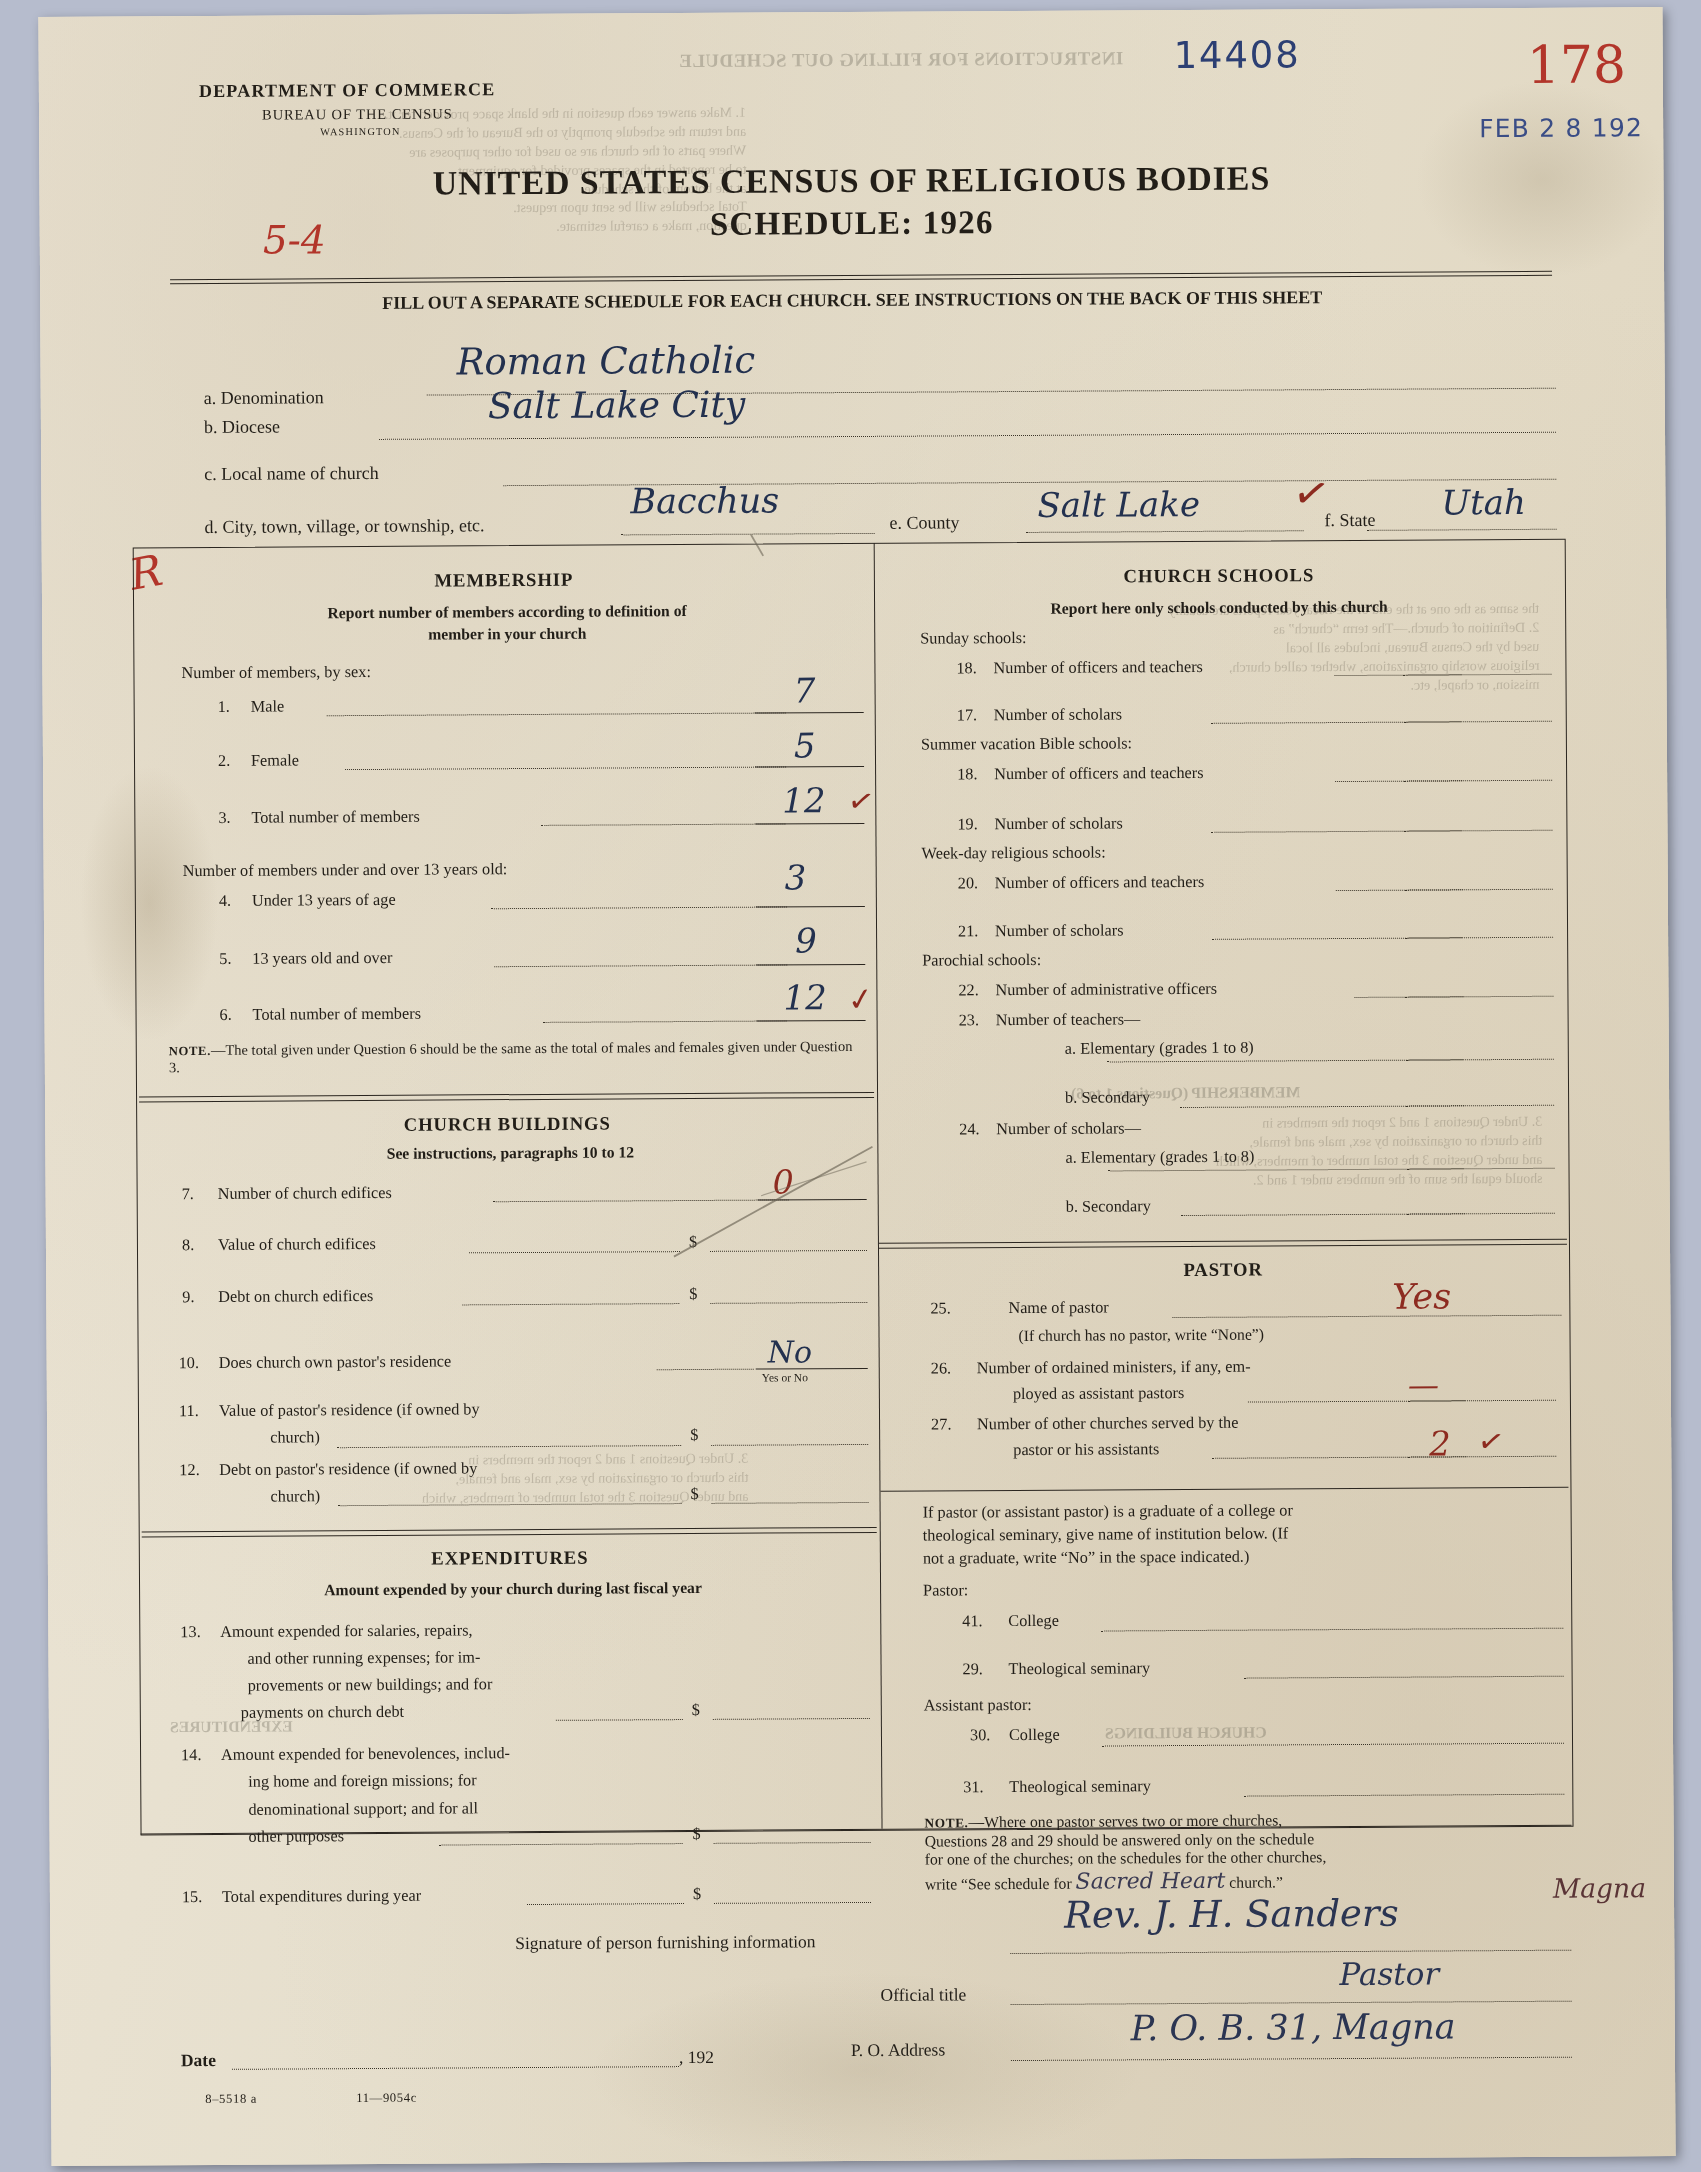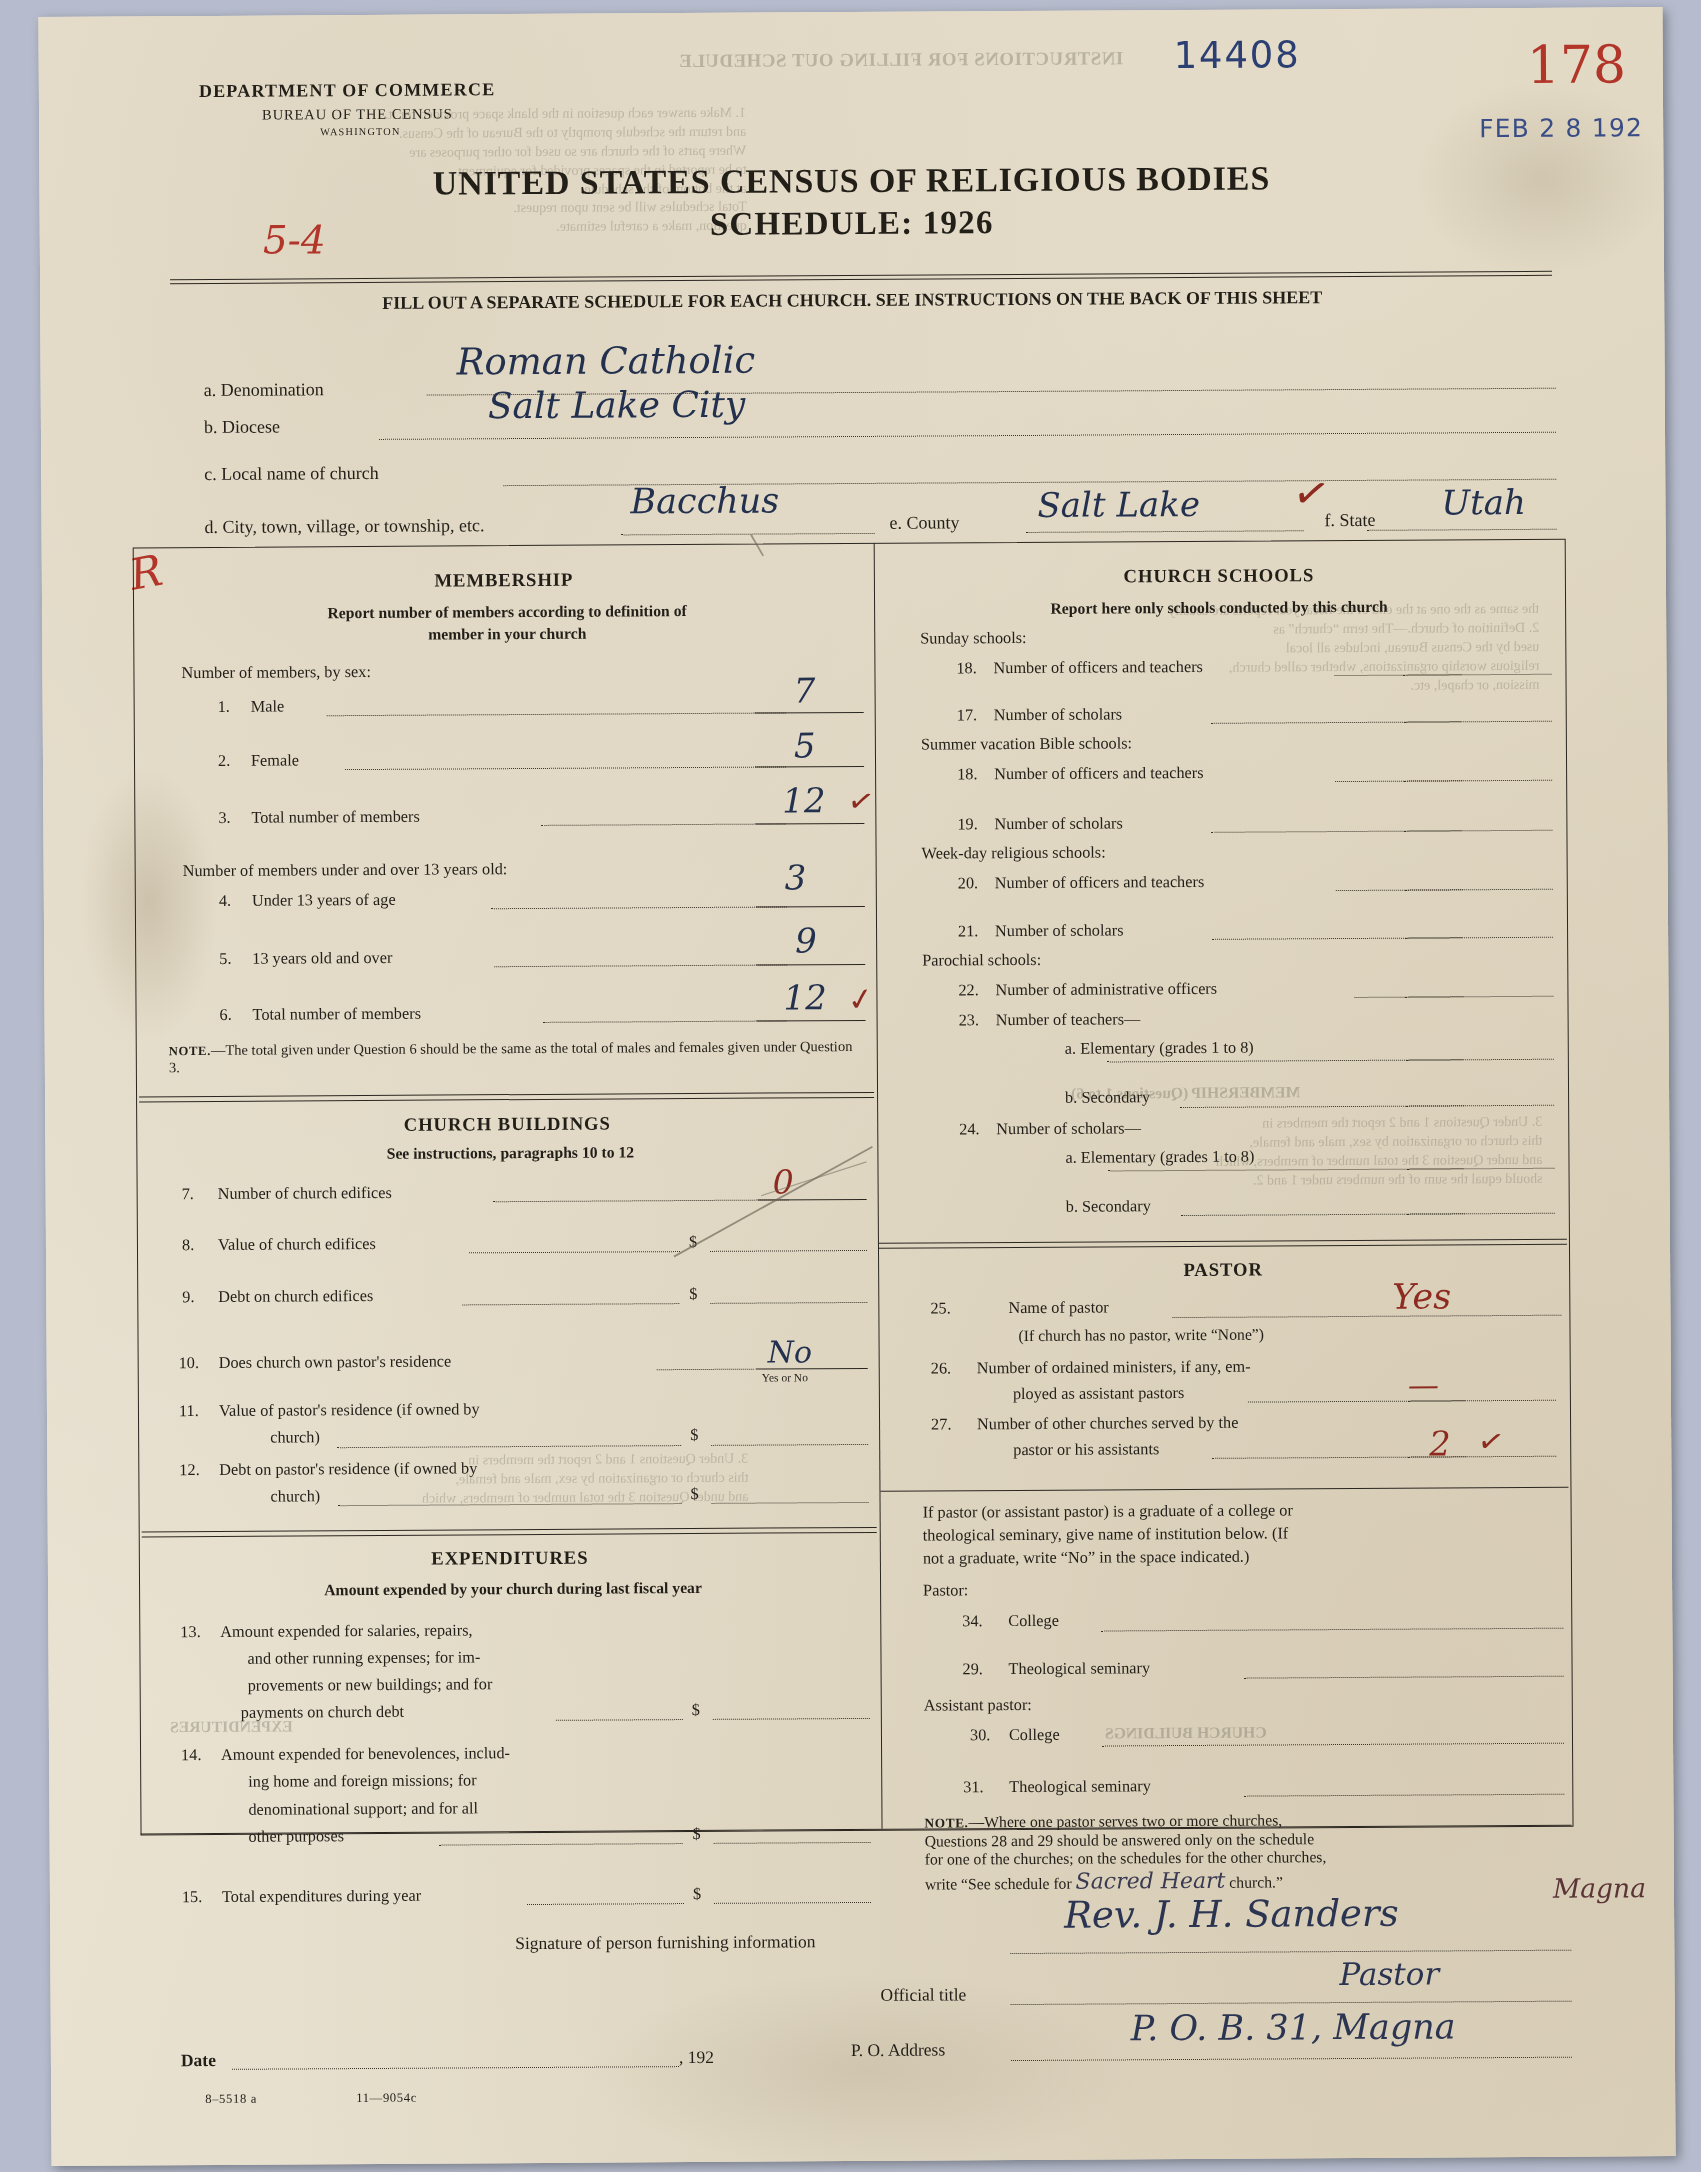--- a/index.html
+++ b/index.html
@@ -213,21 +213,21 @@
 
       <div id="hdr-dept">DEPARTMENT OF COMMERCE</div>
       <div id="hdr-bureau">BUREAU OF THE CENSUS</div>
       <div id="hdr-wash">WASHINGTON</div>
       <div id="title1">UNITED STATES CENSUS OF RELIGIOUS BODIES</div>
       <div id="title2">SCHEDULE: 1926</div>
       <div id="rule1"></div>
       <div id="rule1b"></div>
       <div id="subtitle">FILL OUT A SEPARATE SCHEDULE FOR EACH CHURCH.   SEE INSTRUCTIONS ON THE BACK OF THIS SHEET</div>
 
-      <div class="idlabel" style="left:163px; top:364px;">a. Denomination</div>
+      <div class="idlabel" style="left:163px; top:372px;">a. Denomination</div>
       <div class="idfill" style="left:386px; top:379px; width:1129px;"></div>
       <div class="hand" style="left:416px; top:326px; font-size:37px;">Roman Catholic</div>
 
       <div class="idlabel" style="left:163px; top:401px;">b. Diocese</div>
       <div class="idfill" style="left:338px; top:423px; width:1177px;"></div>
       <div class="hand" style="left:447px; top:371px; font-size:36px;">Salt Lake City</div>
 
       <div class="idlabel" style="left:163px; top:448px;">c. Local name of church</div>
       <div class="idfill" style="left:462px; top:470px; width:1053px;"></div>
 
@@ -462,21 +462,21 @@
       <div class="hand-red" style="left:1382px; top:1415px; font-size:34px;">2</div>
       <div class="checkmark" style="left:1431px; top:1415px; font-size:31px;">✓</div>
 
       <div class="hr" style="left:833px; top:1479px; width:688px;"></div>
 
       <div class="q" style="left:875px; top:1491px; font-size:16.3px;">If pastor (or assistant pastor) is a graduate of a college or</div>
       <div class="q" style="left:875px; top:1514px; font-size:16.3px;">theological seminary, give name of institution below.   (If</div>
       <div class="q" style="left:875px; top:1537px; font-size:16.3px;">not a graduate, write “No” in the space indicated.)</div>
 
       <div class="q" style="left:875px; top:1569px;">Pastor:</div>
-      <div class="q" style="left:914px; top:1600px;">34.</div>
+      <div class="q" style="left:914px; top:1600px;">41.</div>
       <div class="q" style="left:960px; top:1600px;">College</div>
       <div class="qdots" style="left:1053px; top:1619px; width:462px;"></div>
 
       <div class="q" style="left:914px; top:1648px;">29.</div>
       <div class="q" style="left:960px; top:1648px;">Theological seminary</div>
       <div class="qdots" style="left:1195px; top:1667px; width:320px;"></div>
 
       <div class="q" style="left:875px; top:1684px;">Assistant pastor:</div>
       <div class="q" style="left:914px; top:1714px;margin-left:7px;">30.</div>
       <div class="q" style="left:960px; top:1714px;">College</div>

